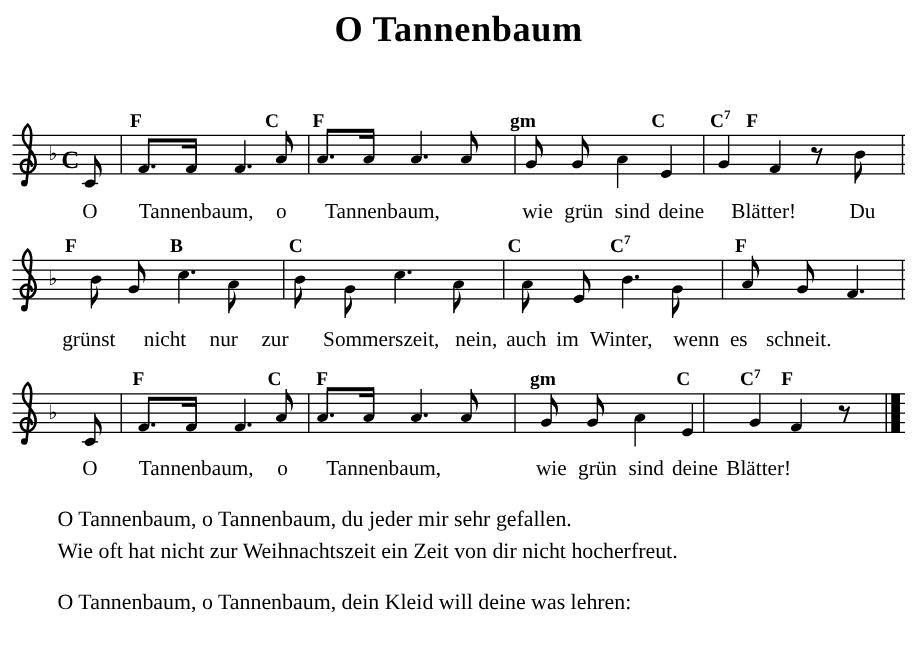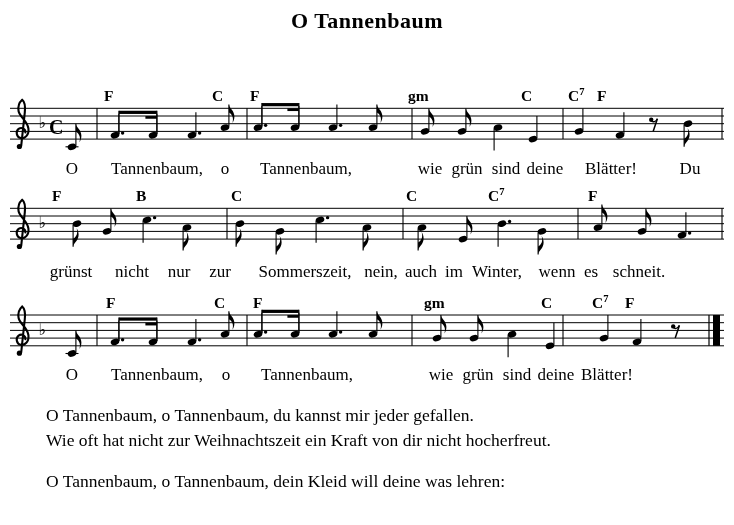--- a/index.html
+++ b/index.html
@@ -1,19 +1,19 @@
 <!DOCTYPE html>
 <html><head>
 <meta charset="utf-8">
 <style>
   html,body{margin:0;padding:0;background:#fff;}
   .page{position:relative;width:734px;height:525px;background:#fff;overflow:hidden;
         font-family:"Liberation Serif", serif;color:#000;}
   .title{position:absolute;top:8px;left:0;width:734px;text-align:center;
-         font-size:22px;font-weight:bold;letter-spacing:0.5px;}
+         font-size:29px;font-weight:bold;letter-spacing:0.5px;}
   .score-svg{position:absolute;top:0;left:0;}
   .verses{position:absolute;left:46px;top:403px;width:660px;font-size:17.5px;line-height:25.2px;}
   .verse-block{margin:0 0 16px 0;}
   .verse-line{white-space:nowrap;}
 </style>
 </head>
 <body>
 
 <div class="page">
   <div class="title">O Tannenbaum</div>
@@ -365,20 +365,20 @@
         <text x="441" y="380" fill="#000000" font-size="17" font-family="&quot;Liberation Serif&quot;, serif" text-anchor="middle">wie</text>
         <text x="478" y="380" fill="#000000" font-size="17" font-family="&quot;Liberation Serif&quot;, serif" text-anchor="middle">grün</text>
         <text x="517" y="380" fill="#000000" font-size="17" font-family="&quot;Liberation Serif&quot;, serif" text-anchor="middle">sind</text>
         <text x="556" y="380" fill="#000000" font-size="17" font-family="&quot;Liberation Serif&quot;, serif" text-anchor="middle">deine</text>
         <text x="607" y="380" fill="#000000" font-size="17" font-family="&quot;Liberation Serif&quot;, serif" text-anchor="middle">Blätter!</text>
       </g>
     </svg>
 
   <div class="verses">
     <div class="verse-block">
-      <div class="verse-line">O Tannenbaum, o Tannenbaum, du kannst mir jeder gefallen.</div>
-      <div class="verse-line">Wie oft hat nicht zur Weihnachtszeit ein Kraft von dir nicht hocherfreut.</div>
+      <div class="verse-line">O Tannenbaum, o Tannenbaum, du jeder mir sehr gefallen.</div>
+      <div class="verse-line">Wie oft hat nicht zur Weihnachtszeit ein Zeit von dir nicht hocherfreut.</div>
     </div>
     <div class="verse-block">
       <div class="verse-line">O Tannenbaum, o Tannenbaum, dein Kleid will deine was lehren:</div>
     </div>
   </div>
 </div>
 
 </body></html>

